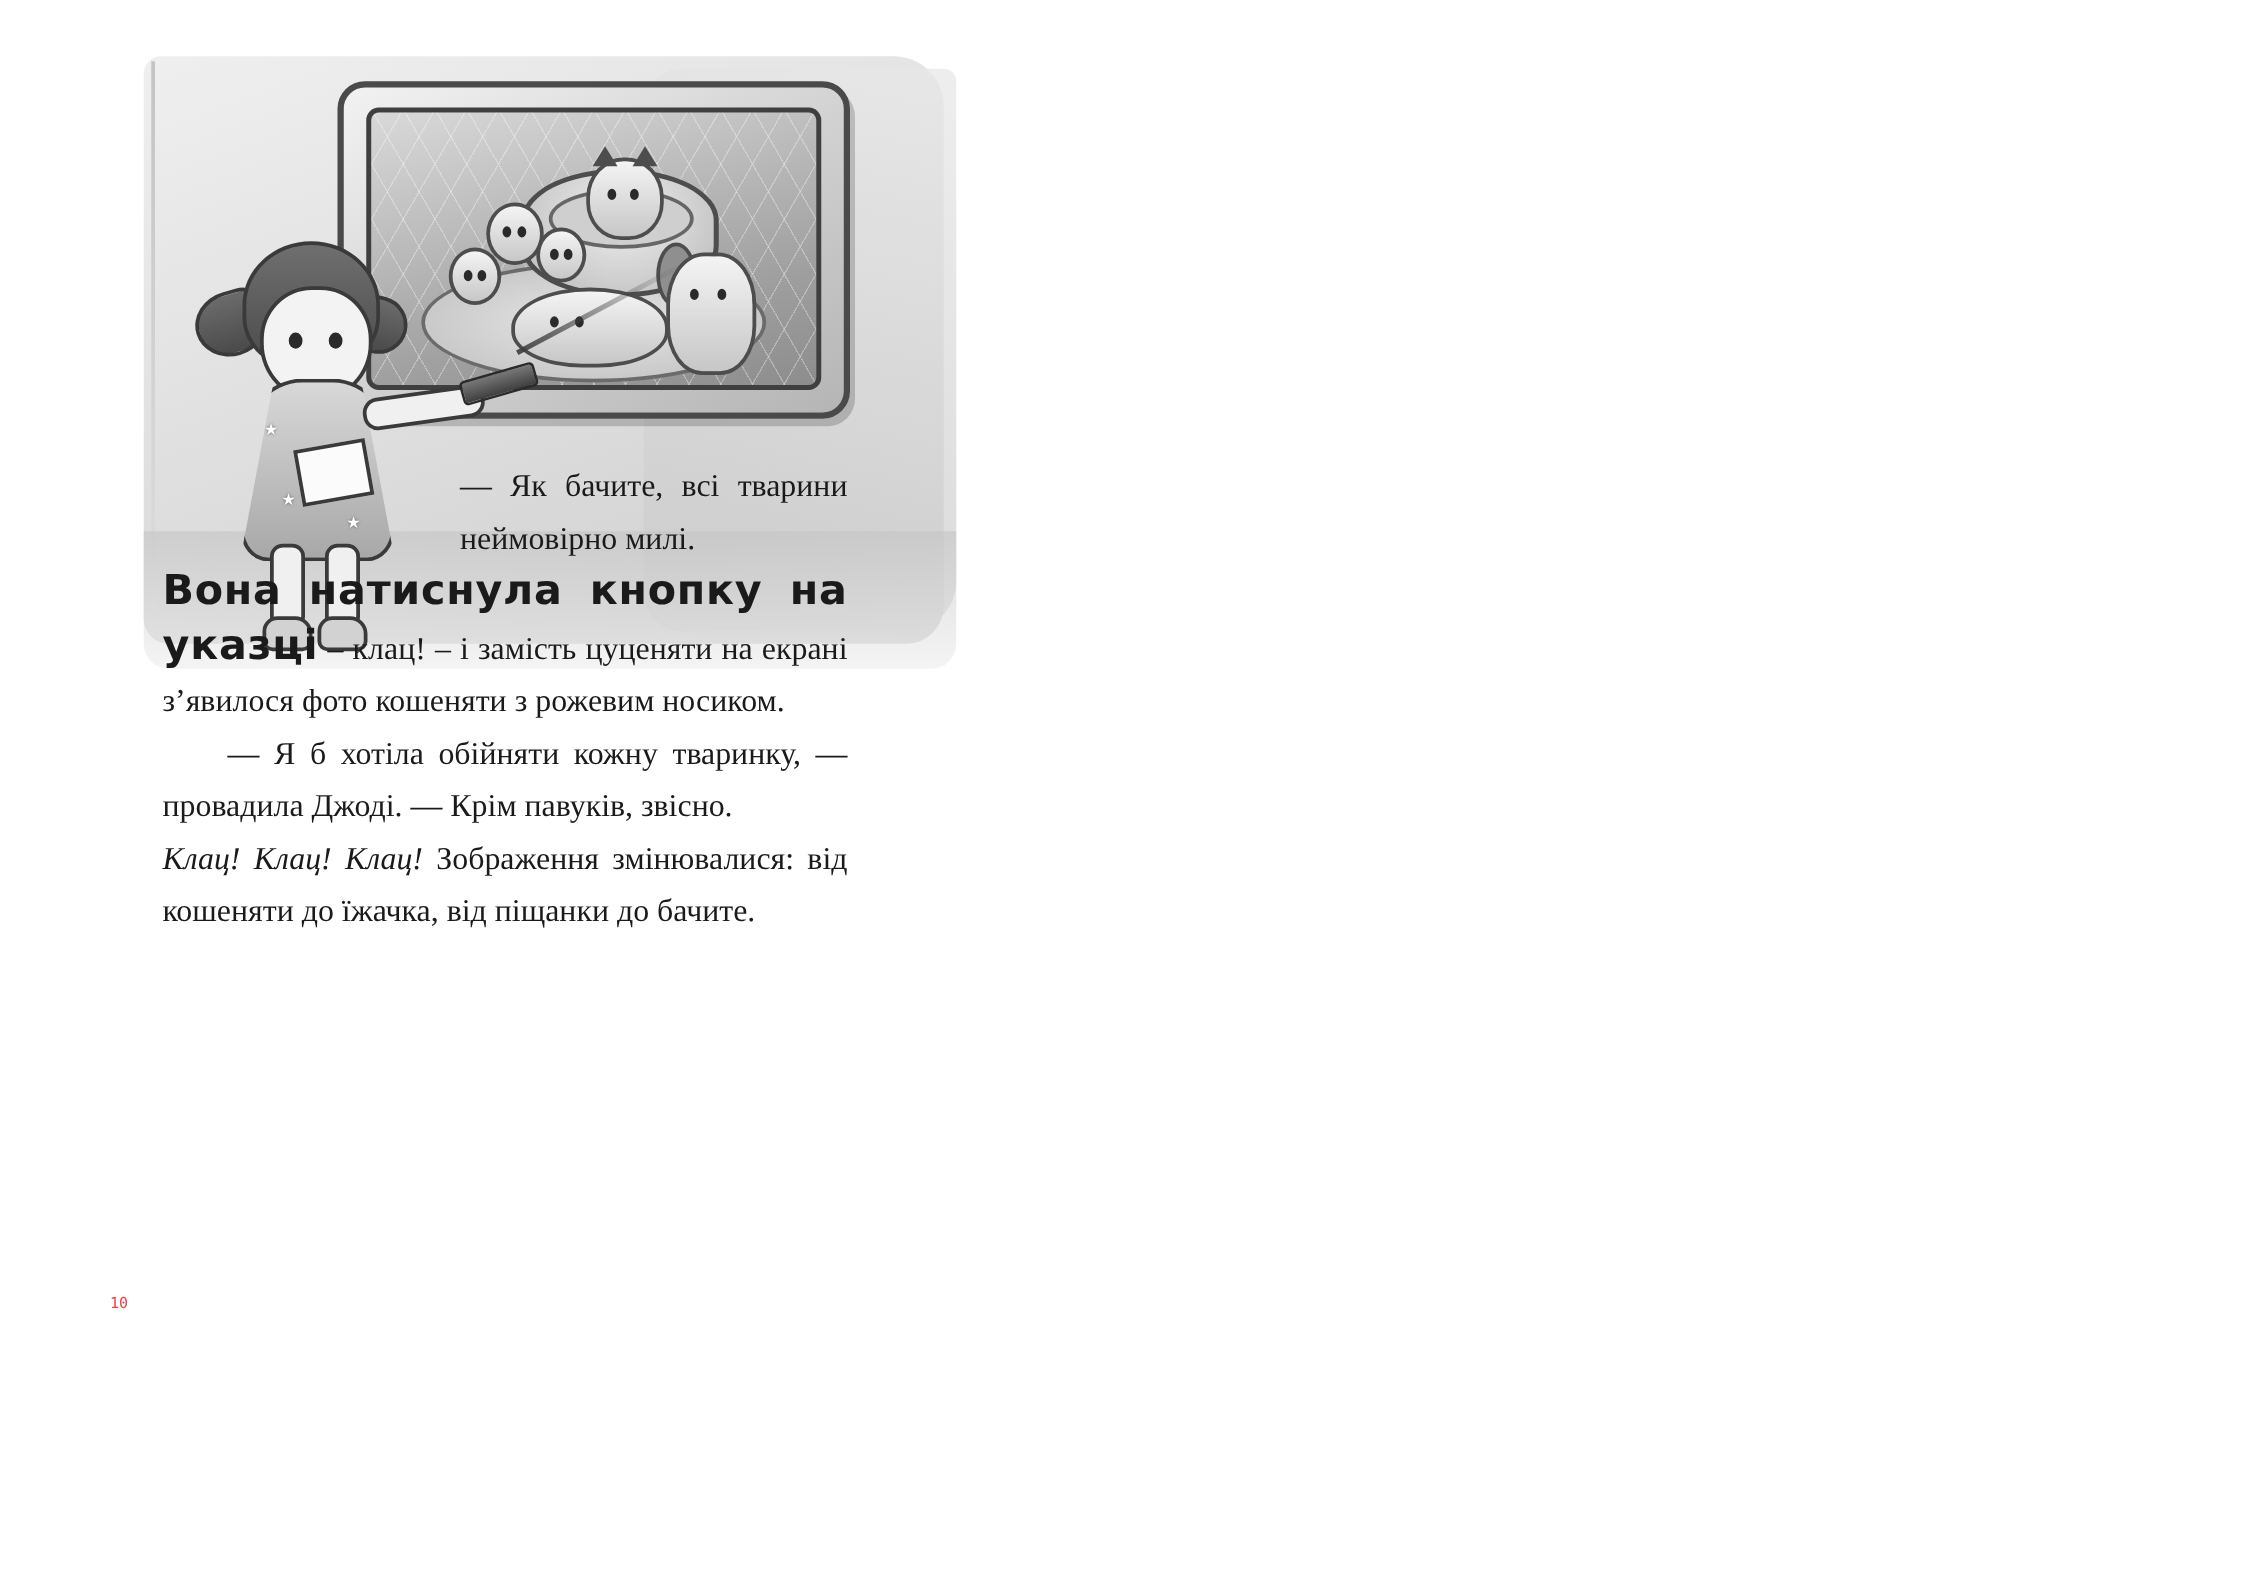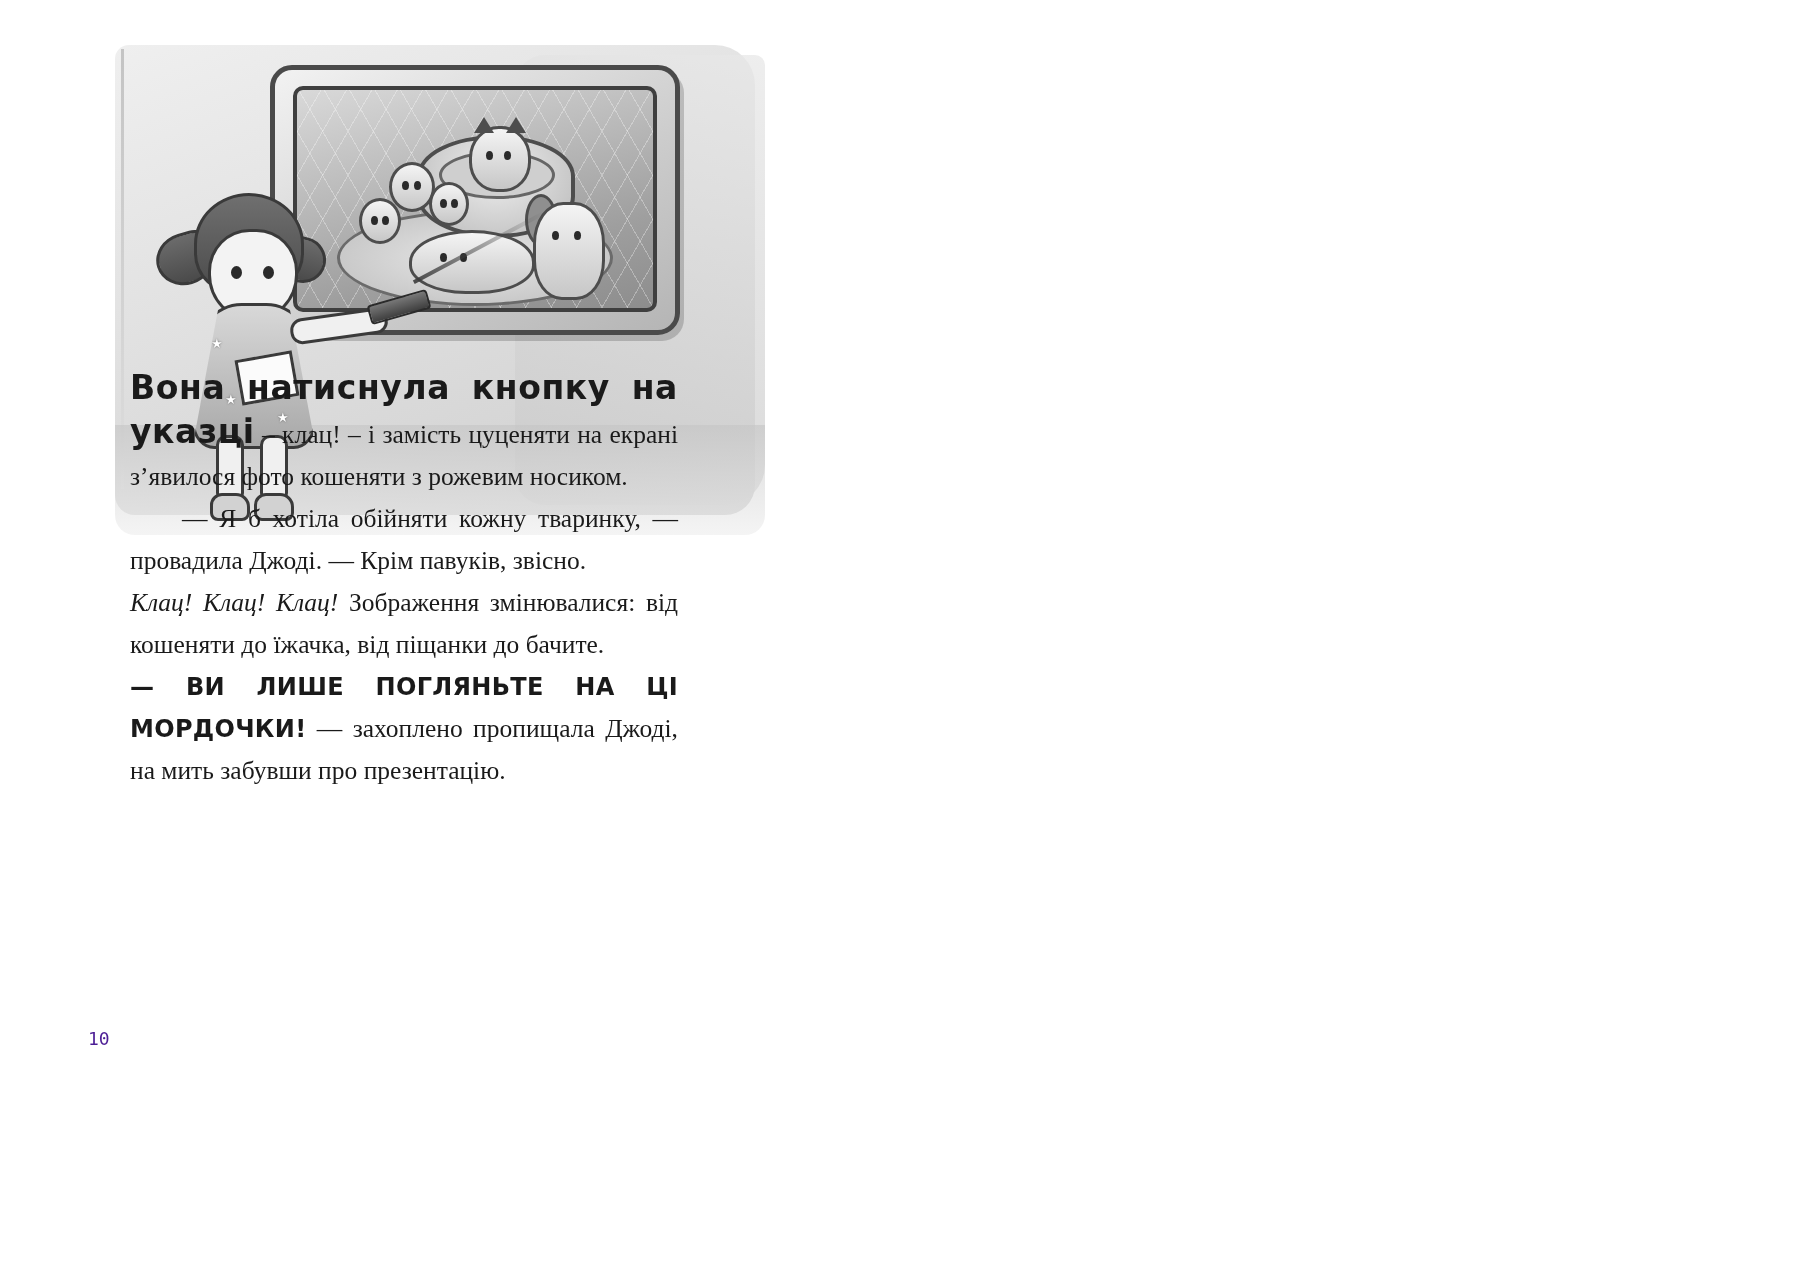--- a/index.html
+++ b/index.html
@@ -281,22 +281,22 @@
     font-size: 24px;
     letter-spacing: .3px;
   }
   i.ital { }
 
   .page-number {
     position: absolute;
     left: 88px;
     bottom: 228px;
     font-family: "DejaVu Sans Mono", monospace;
-    font-size: 18px;
-    color: #4c1d95;
+    font-size: 12px;
+    color: #ef4444;
   }
 </style>
 </head>
 <body>
 
 <div class="spread">
 
   <div class="page-left">
 
     <div class="illustration-tv">
@@ -361,30 +361,28 @@
         <div class="girl-legs">
           <div class="leg" style="left:0"></div>
           <div class="leg" style="left:44px"></div>
           <div class="shoe" style="left:-6px"></div>
           <div class="shoe" style="left:38px"></div>
         </div>
       </div>
     </div>
 
     <div class="text-left">
+      <p class="body hang-left-1">— Як бачите, всі тварини неймовірно милі.</p>
       <p class="body">
         <span class="comic">Вона натиснула кнопку на указці</span><span> – клац! – і замість цуценяти на екрані з’явилося фото кошеняти з рожевим носиком.</span>
       </p>
       <p class="body indent">— Я б хотіла обійняти кожну тваринку, — провадила Джоді. — Крім павуків, звісно.</p>
       <p class="body">
         <i class="ital">Клац! Клац! Клац!</i><span> Зображення змінювалися: від кошеняти до їжачка, від піщанки до бачите.</span>
       </p>
-      <p class="body">
-        <span class="comic-sm">— ВИ ЛИШЕ ПОГЛЯНЬТЕ НА ЦІ МОРДОЧКИ!</span><span> — захоплено пропищала Джоді, на мить забувши про презентацію.</span>
-      </p>
     </div>
 
     <div class="page-number">10</div>
   </div>
 
   <div class="page-right">
     
 
     
   </div>

